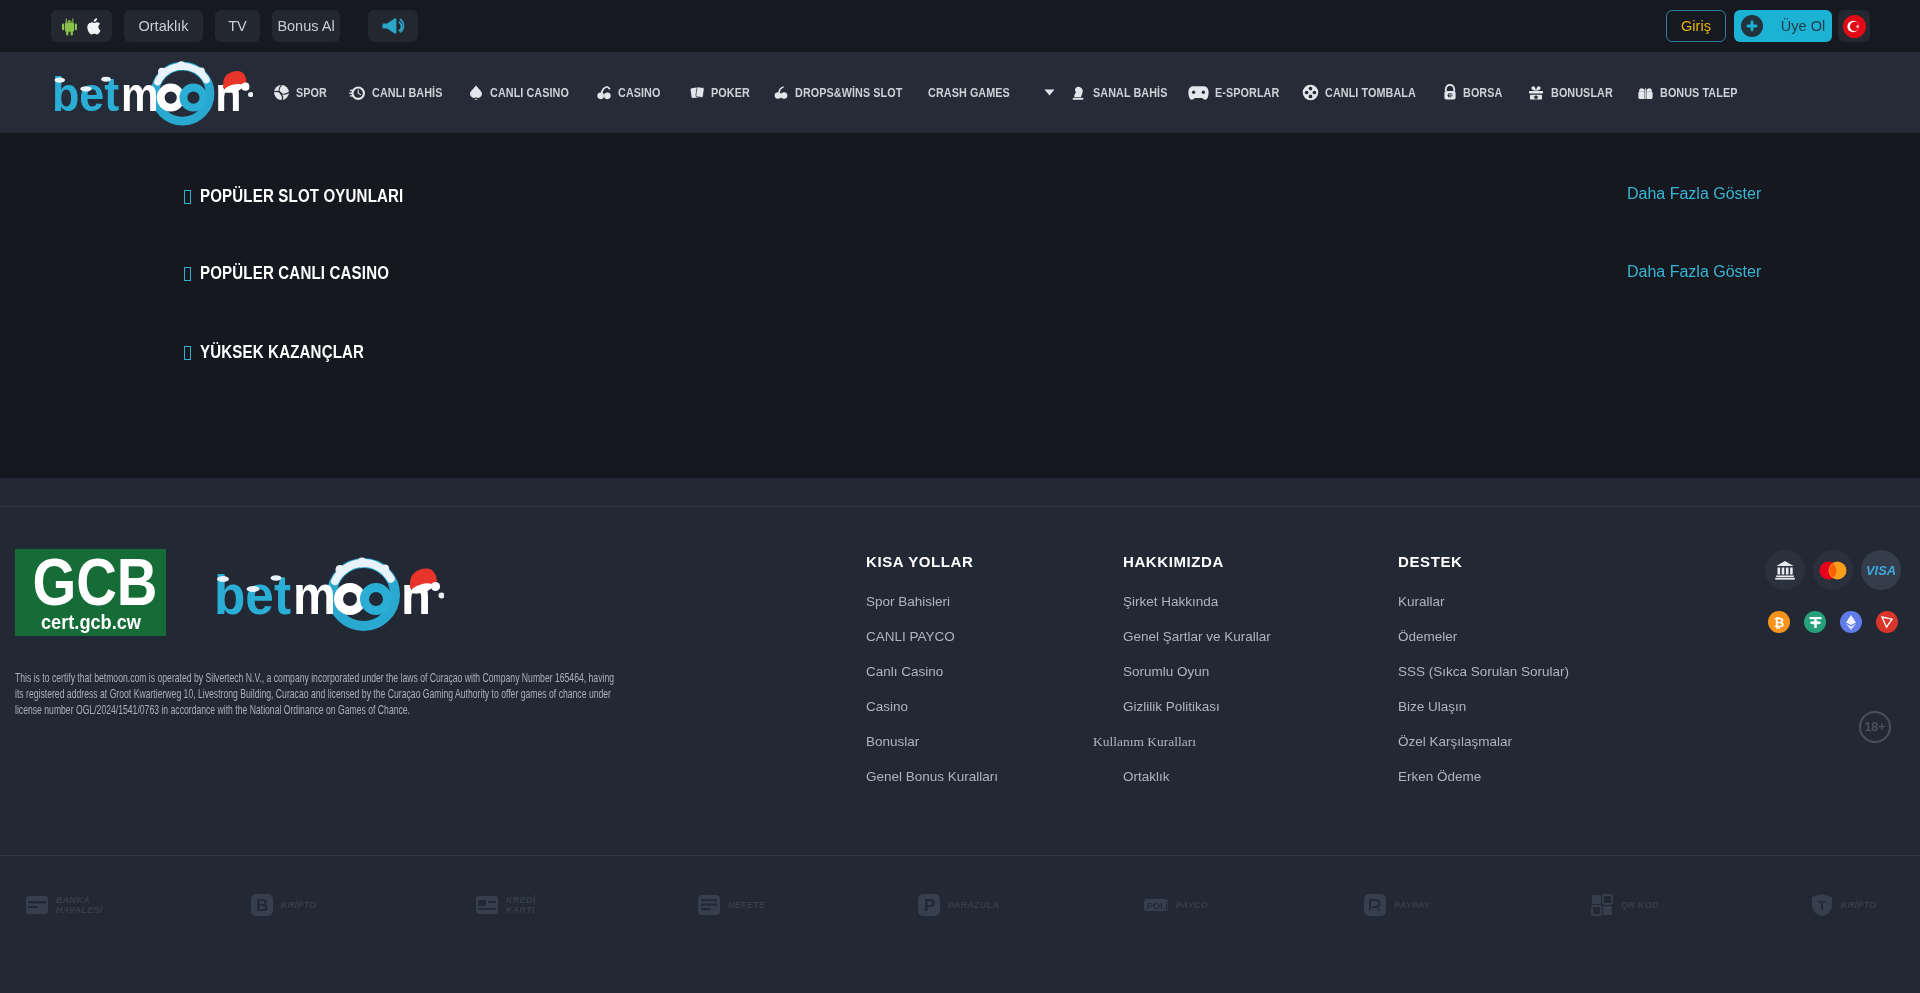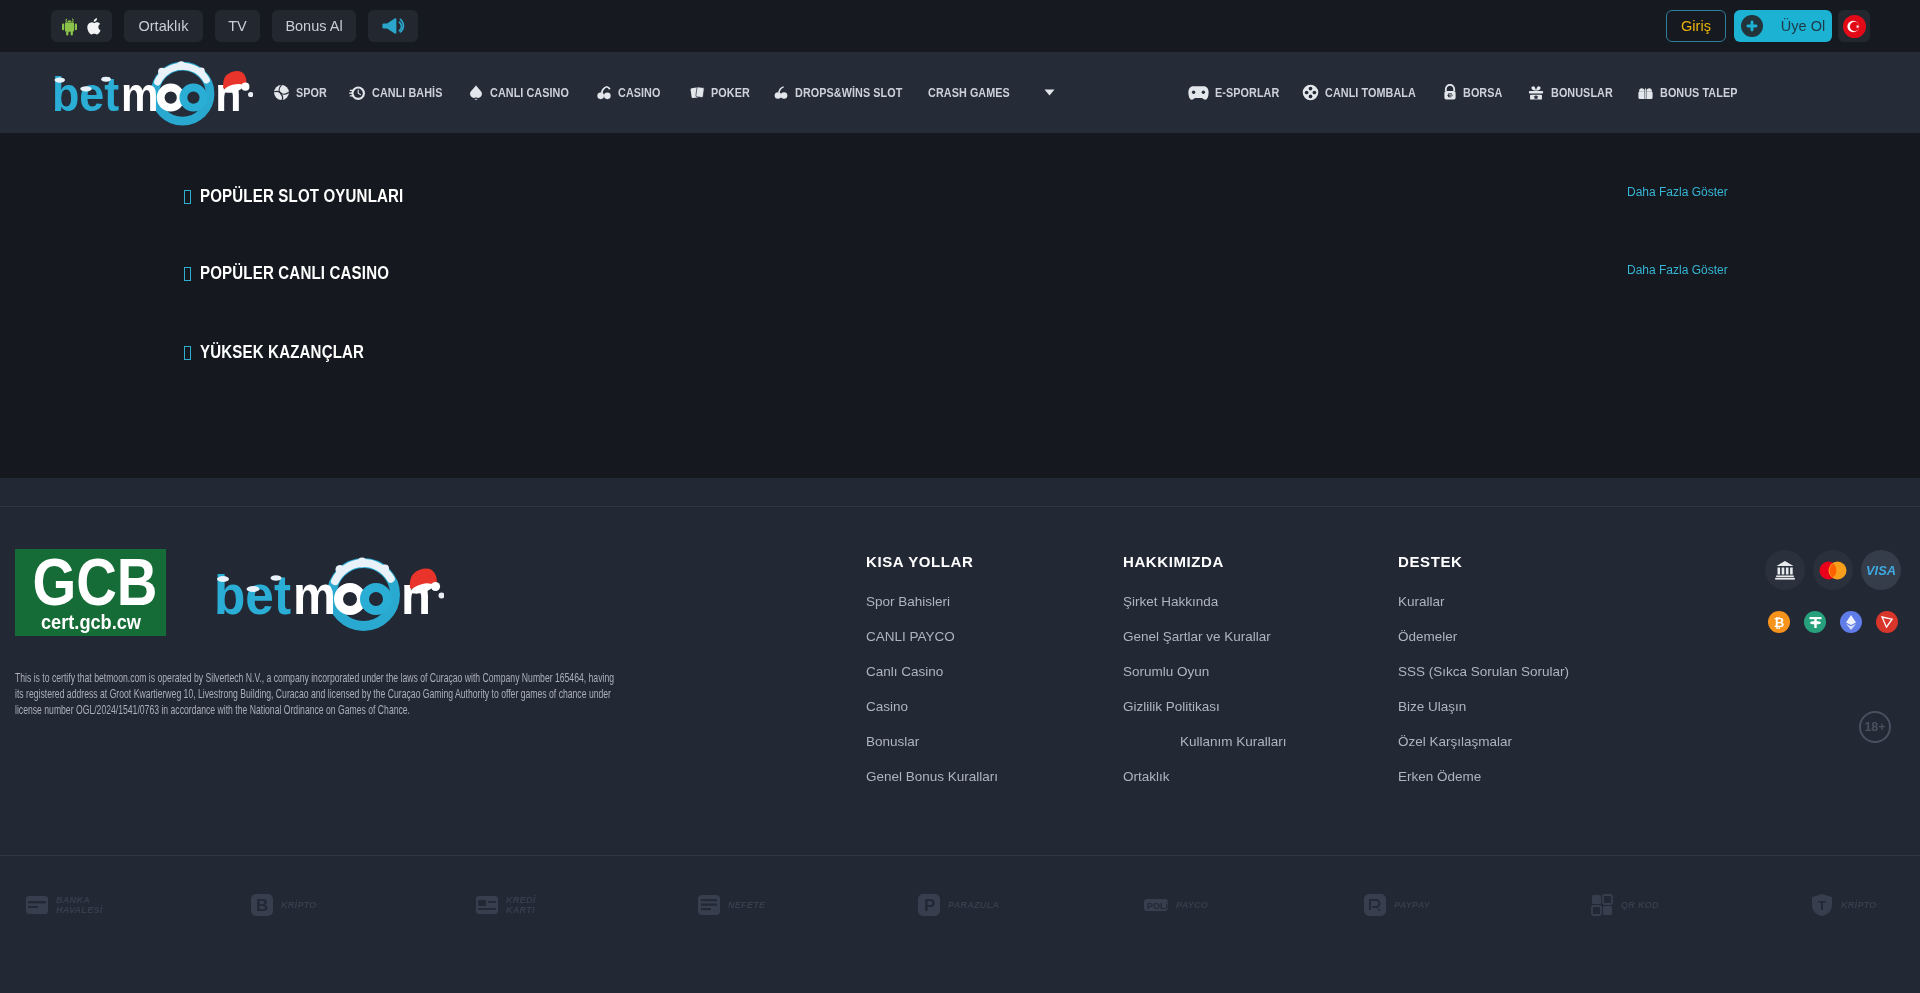--- a/index.html
+++ b/index.html
@@ -17,21 +17,21 @@
   .nav-item { position:absolute; top:0; height:81px; display:flex; align-items:center; gap:6px;
               color:#CDD2DA; font-weight:bold; font-size:13.5px; letter-spacing:0.1px; white-space:nowrap; }
   .nav-item svg { flex:0 0 auto; }
   .nav-item span { display:inline-block; transform:scaleX(0.8); transform-origin:left center; }
 
   
   #main { position:absolute; left:0; top:133px; width:1920px; height:345px; background:#15181E; }
   .sec-head { position:absolute; left:184px; display:flex; align-items:center; }
   .tofu { width:7px; height:14px; border:1px solid #2FAFCF; margin-right:9px; }
   .sec-title { color:#FFFFFF; font-weight:bold; font-size:17.5px; letter-spacing:0.2px; display:inline-block; transform:scaleX(0.86); transform-origin:left center; white-space:nowrap; }
-  .more { position:absolute; color:#36B5D5; font-size:12px; }
+  .more { position:absolute; color:#36B5D5; font-size:16px; }
 
   
   #footer { position:absolute; left:0; top:445px; width:1920px; height:548px; background:#222834; }
   .sepline { position:absolute; left:0; width:1920px; height:1px; background:rgba(255,255,255,0.07); }
   .fcol-h { position:absolute; color:#FFFFFF; font-weight:bold; font-size:15px; letter-spacing:0.6px; }
   .flink { position:absolute; color:#AEB4C0; font-size:13.5px; white-space:nowrap; }
 
   
   .pitem { position:absolute; top:893px; display:flex; align-items:center; gap:7px; }
   .plabel { color:#373E4D; font-weight:bold; font-style:italic; font-size:9px; line-height:10px; letter-spacing:0.3px; }
@@ -75,21 +75,21 @@
           <circle cx="9.5" cy="6.6" r="0.9" fill="#16191F"></circle>
           <circle cx="14.5" cy="6.6" r="0.9" fill="#16191F"></circle>
         </svg>
       <svg width="18" height="21" viewBox="0 0 22 26" fill="#F2F3F5">
           <path d="M15.8 13.9c0-3 2.5-4.4 2.6-4.5-1.4-2.1-3.6-2.4-4.4-2.4-1.9-.2-3.7 1.1-4.6 1.1-.9 0-2.4-1.1-4-1-2 0-3.9 1.2-5 3-2.1 3.7-.5 9.1 1.5 12.1 1 1.5 2.2 3.1 3.8 3 1.5-.1 2.1-1 4-1s2.4 1 4 1 2.7-1.5 3.7-2.9c1.2-1.7 1.6-3.3 1.7-3.4-.1-.1-3.3-1.3-3.3-5z" transform="translate(2,2) scale(0.83)"></path>
           <path d="M12.6 4.6c.8-1 1.4-2.4 1.2-3.8-1.2 0-2.7.8-3.5 1.8-.8.9-1.5 2.3-1.3 3.7 1.4.1 2.8-.7 3.6-1.7z" transform="translate(2,2) scale(0.83)"></path>
         </svg>
     </div>
     <div class="tbtn" style="left:124px; width:79px;">Ortaklık</div>
     <div class="tbtn" style="left:215px; width:45px;">TV</div>
-    <div class="tbtn" style="left:272px; width:84px;">Bonus Al</div>
+    <div class="tbtn" style="left:272px; width:68px;">Bonus Al</div>
     <div class="tbtn" style="left:368px; width:50px;">
       <svg width="24" height="22" viewBox="0 0 28 26" fill="#2BA6CB">
           <path d="M3 10h4l9-6c1-.6 2 .1 2 1.2v15.6c0 1.1-1 1.8-2 1.2l-9-6H3a1.5 1.5 0 0 1-1.5-1.5v-3A1.5 1.5 0 0 1 3 10z"></path>
           <path d="M21.5 8.5c1.6 1.3 2.6 3.2 2.6 5s-1 3.7-2.6 5" stroke="#2BA6CB" stroke-width="2" fill="none" stroke-linecap="round"></path>
           <path d="M24.5 5.8c2.3 2 3.7 4.7 3.7 7.7s-1.4 5.7-3.7 7.7" stroke="#2BA6CB" stroke-width="2" fill="none" stroke-linecap="round" transform="translate(-1,-0.5) scale(0.97)"></path>
         </svg>
     </div>
     <div class="tbtn" style="left:1666px; width:60px; background:transparent; border:1px solid #2E7E99; color:#eab308;">Giriş</div>
     <div class="tbtn" style="left:1734px; width:98px; background:#1CB2D4; color:#1D3A45; gap:18px;">
       <svg width="22" height="22" viewBox="0 0 22 22">
@@ -159,20 +159,27 @@
           <circle cx="16.5" cy="16.5" r="5"></circle>
           <path d="M7.5 12.5C8.5 7 11 4 15.5 2.5l1 1.8C12.5 6 10.5 8.5 10.3 12.5z"></path>
         </svg>
       <span>DROPS&amp;WİNS SLOT</span>
     </div>
     <div class="nav-item" style="left:928px;">
       <span>CRASH GAMES</span>
       <svg width="11" height="7" viewBox="0 0 11 7" fill="#E3E6EA" style="margin-left:8px;">
           <path d="M0.5 0.5h10L5.5 6.5z"></path>
         </svg>
+    </div>
+    <div class="nav-item" style="left:1069px;">
+      <svg width="18" height="18" viewBox="0 0 24 24" fill="#E3E6EA">
+          <path d="M5 21h14v-2.5H5z"></path>
+          <path d="M7 17.5c0-3 1-5 2.5-6.5-1.5-1-2-3-1-5C10 3.5 13 3 15.5 4.5c2.5 1.5 3.5 4.5 2.5 7l-2 5.5.5.5h-9.5z"></path>
+        </svg>
+      <span>SANAL BAHİS</span>
     </div>
     <div class="nav-item" style="left:1188px;">
       <svg width="21" height="16" viewBox="0 0 28 20" fill="#E3E6EA">
           <path d="M7 1h14c4 0 6.5 3.5 6.5 8 0 6-2 10-4.5 10-2 0-3-2.5-5-2.5h-8c-2 0-3 2.5-5 2.5C2.5 19 .5 15 .5 9 .5 4.5 3 1 7 1z"></path>
           <circle cx="7.5" cy="9" r="2.2" fill="#252B37"></circle>
           <circle cx="20.5" cy="9" r="2.2" fill="#252B37"></circle>
         </svg>
       <span>E-SPORLAR</span>
     </div>
     <div class="nav-item" style="left:1302px;">
@@ -263,21 +270,21 @@
   <div class="flink" style="left:866px; top:664px;">Canlı Casino</div>
   <div class="flink" style="left:866px; top:699px;">Casino</div>
   <div class="flink" style="left:866px; top:734px;">Bonuslar</div>
   <div class="flink" style="left:866px; top:769px;">Genel Bonus Kuralları</div>
 
   <div class="fcol-h" style="left:1123px; top:553px;text-align:center;">HAKKIMIZDA</div>
   <div class="flink" style="left:1123px; top:594px;">Şirket Hakkında</div>
   <div class="flink" style="left:1123px; top:629px;">Genel Şartlar ve Kurallar</div>
   <div class="flink" style="left:1123px; top:664px;">Sorumlu Oyun</div>
   <div class="flink" style="left:1123px; top:699px;">Gizlilik Politikası</div>
-  <div class="flink" style="left:1180px; top:734px;">Kullanım Kuralları</div>
+  <div class="flink" style="left:1093px; top:734px;font-family:Liberation Serif, serif;">Kullanım Kuralları</div>
   <div class="flink" style="left:1123px; top:769px;">Ortaklık</div>
 
   <div class="fcol-h" style="left:1398px; top:553px;">DESTEK</div>
   <div class="flink" style="left:1398px; top:594px;">Kurallar</div>
   <div class="flink" style="left:1398px; top:629px;">Ödemeler</div>
   <div class="flink" style="left:1398px; top:664px;">SSS (Sıkca Sorulan Sorular)</div>
   <div class="flink" style="left:1398px; top:699px;">Bize Ulaşın</div>
   <div class="flink" style="left:1398px; top:734px;">Özel Karşılaşmalar</div>
   <div class="flink" style="left:1398px; top:769px;">Erken Ödeme</div>
 

